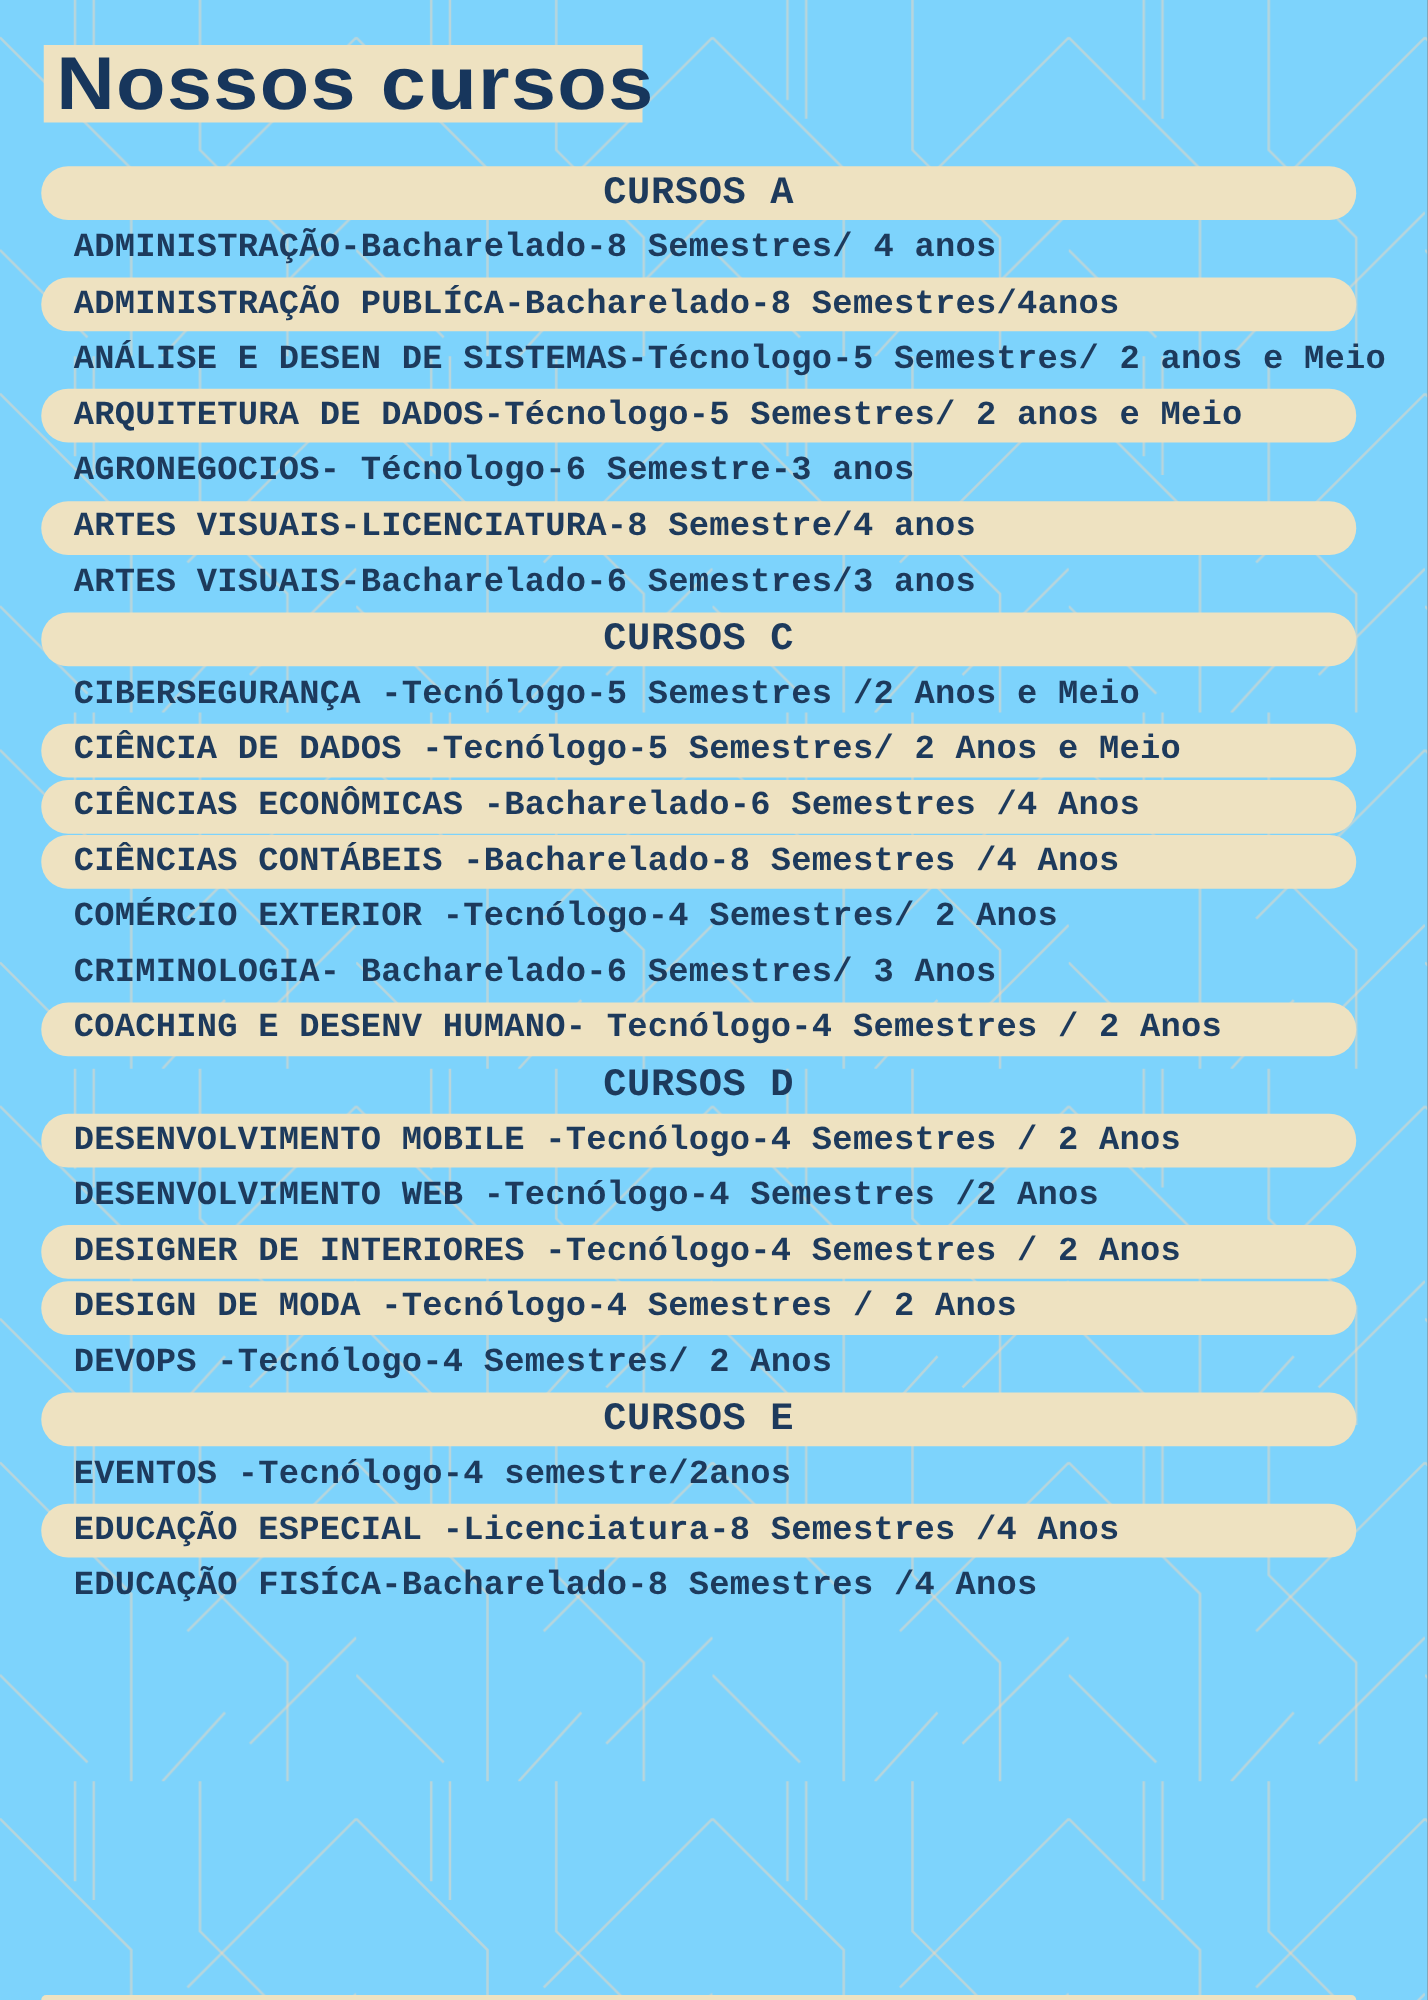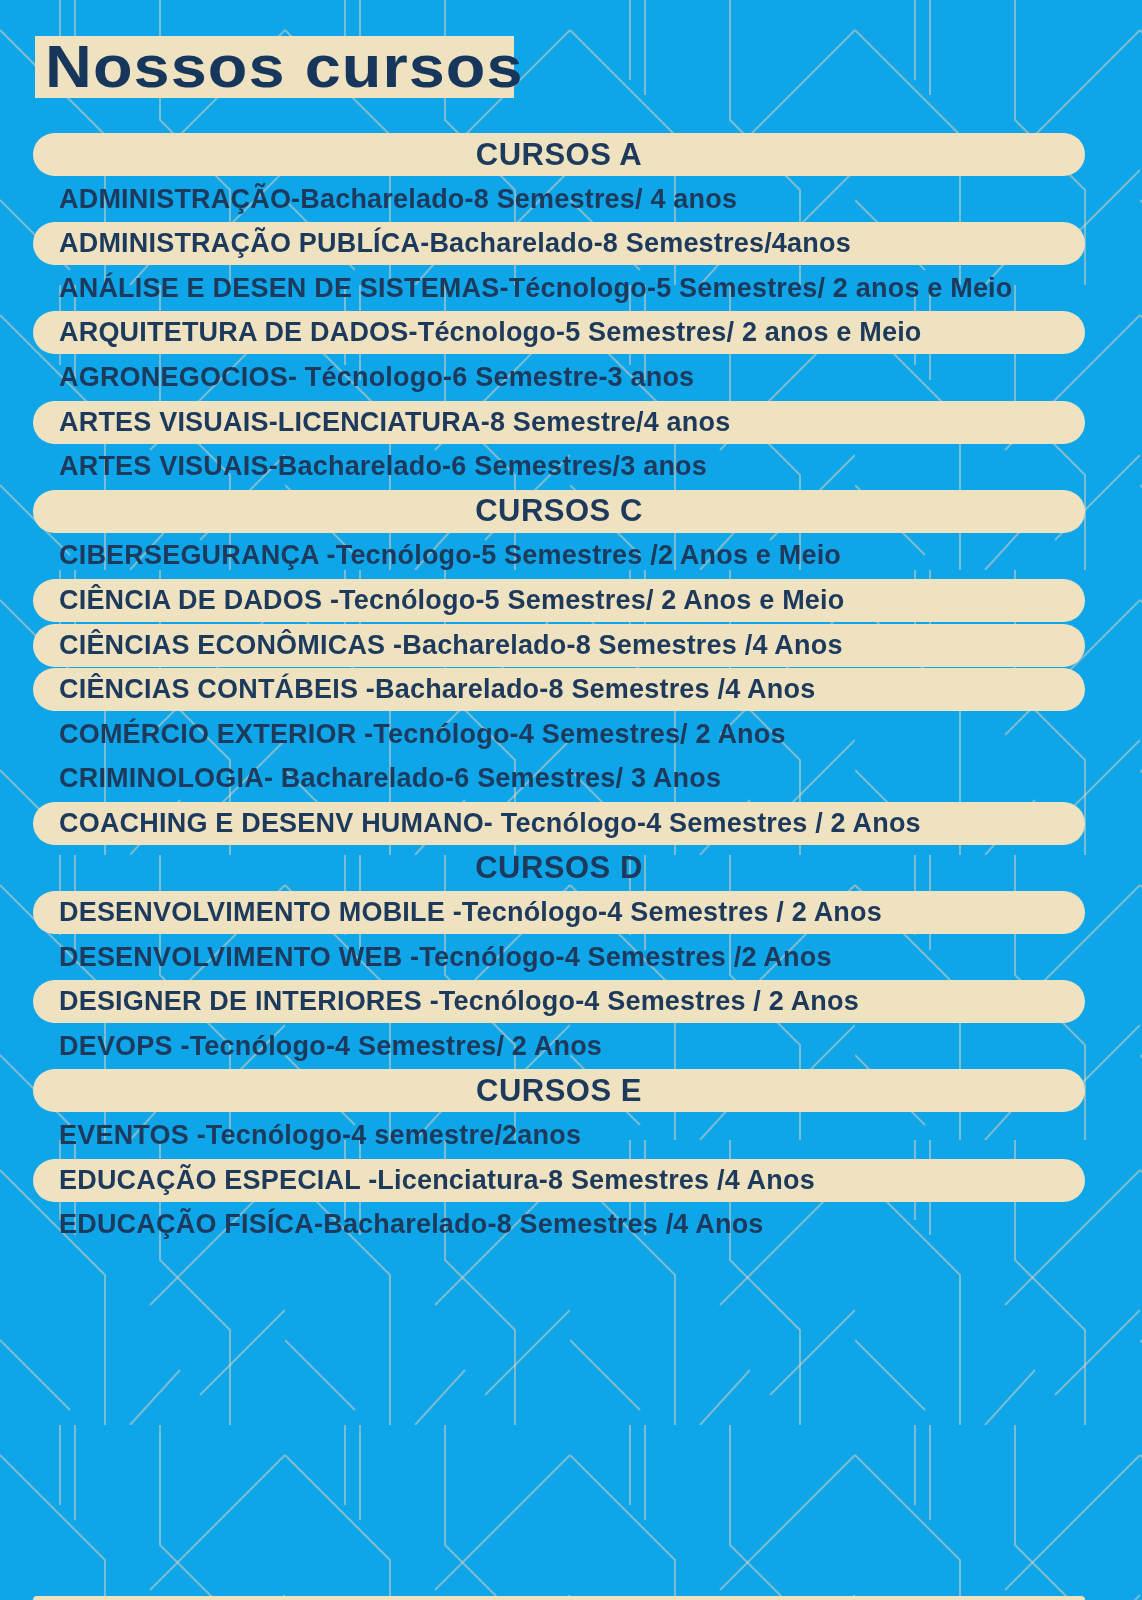--- a/index.html
+++ b/index.html
@@ -5,21 +5,21 @@
   html, body {
     margin: 0;
     padding: 0;
     background: #888;
   }
   .poster {
     position: relative;
     width: 1142px;
     height: 1600px;
     overflow: hidden;
-    background: #0ea5e9;
+    background: #7dd3fc;
     font-family: "Liberation Sans", sans-serif;
   }
   .pattern-layer {
     position: absolute;
     inset: 0;
     width: 100%;
     height: 100%;
     pointer-events: none;
   }
   .title-band {
@@ -60,20 +60,21 @@
   .row.pill {
     background: #eee2c1;
     border-radius: 22px;
   }
   .row .label {
     font-size: 27px;
     font-weight: 700;
     color: #1d3a5c;
     padding-left: 26px;
     letter-spacing: 0.2px;
+    font-family: Liberation Mono, monospace;
   }
   .row.header { justify-content: center; }
   .row.header .label {
     font-size: 31px;
     font-weight: 800;
     padding-left: 0;
     letter-spacing: 0.5px;
     color: #1d3a5c;
   }
   .bottom-strip {
@@ -141,21 +142,21 @@
       <div class="row header pill">
     <span class="label">CURSOS C</span>
   </div>
       <div class="row">
     <span class="label">CIBERSEGURANÇA -Tecnólogo-5 Semestres /2 Anos e Meio</span>
   </div>
       <div class="row pill">
     <span class="label">CIÊNCIA DE DADOS -Tecnólogo-5 Semestres/ 2 Anos e Meio</span>
   </div>
       <div class="row pill">
-    <span class="label">CIÊNCIAS ECONÔMICAS -Bacharelado-8 Semestres /4 Anos</span>
+    <span class="label">CIÊNCIAS ECONÔMICAS -Bacharelado-6 Semestres /4 Anos</span>
   </div>
       <div class="row pill">
     <span class="label">CIÊNCIAS CONTÁBEIS -Bacharelado-8 Semestres /4 Anos</span>
   </div>
       <div class="row">
     <span class="label">COMÉRCIO EXTERIOR -Tecnólogo-4 Semestres/ 2 Anos</span>
   </div>
       <div class="row">
     <span class="label">CRIMINOLOGIA- Bacharelado-6 Semestres/ 3 Anos</span>
   </div>
@@ -167,20 +168,23 @@
   </div>
       <div class="row pill">
     <span class="label">DESENVOLVIMENTO MOBILE -Tecnólogo-4 Semestres / 2 Anos</span>
   </div>
       <div class="row">
     <span class="label">DESENVOLVIMENTO WEB -Tecnólogo-4 Semestres /2 Anos</span>
   </div>
       <div class="row pill">
     <span class="label">DESIGNER DE INTERIORES -Tecnólogo-4 Semestres / 2 Anos</span>
   </div>
+      <div class="row pill">
+    <span class="label">DESIGN DE MODA -Tecnólogo-4 Semestres / 2 Anos</span>
+  </div>
       <div class="row">
     <span class="label">DEVOPS -Tecnólogo-4 Semestres/ 2 Anos</span>
   </div>
       <div class="row header pill">
     <span class="label">CURSOS E</span>
   </div>
       <div class="row">
     <span class="label">EVENTOS -Tecnólogo-4 semestre/2anos</span>
   </div>
       <div class="row pill">

